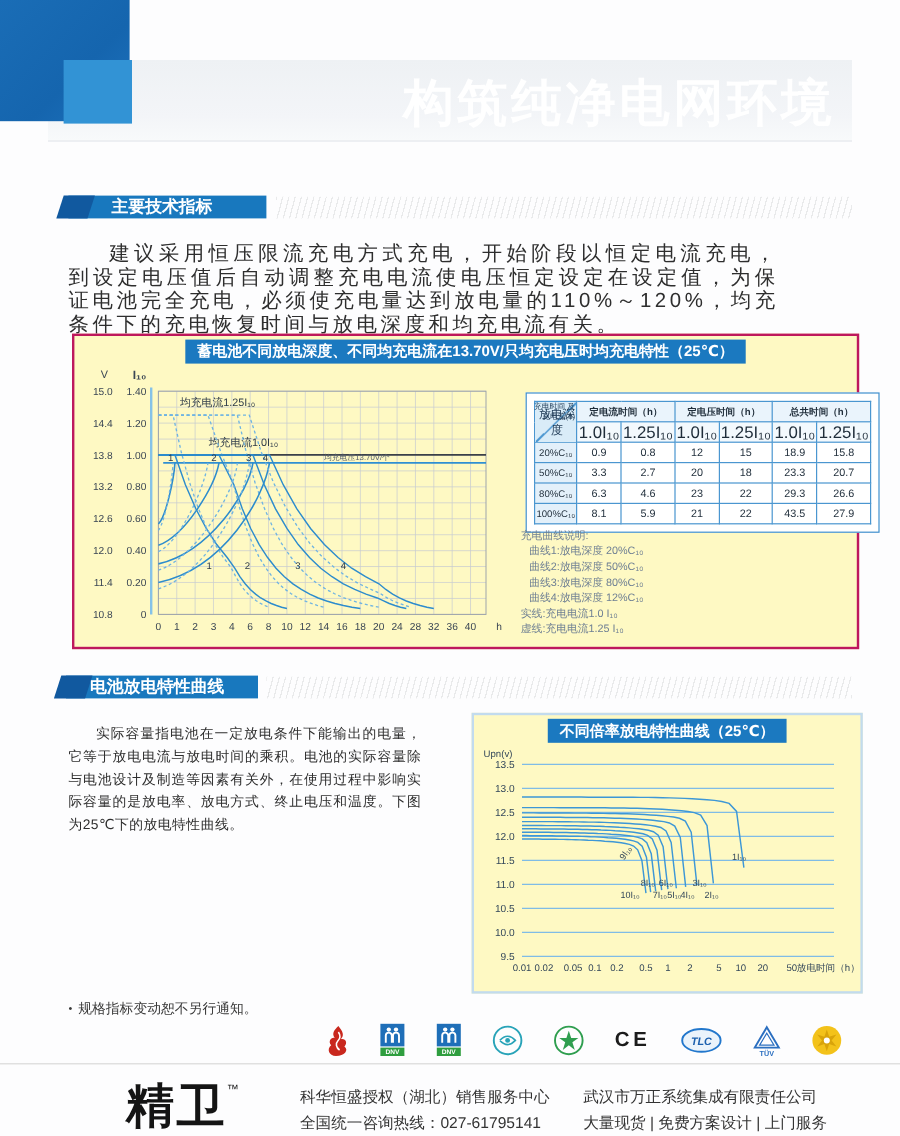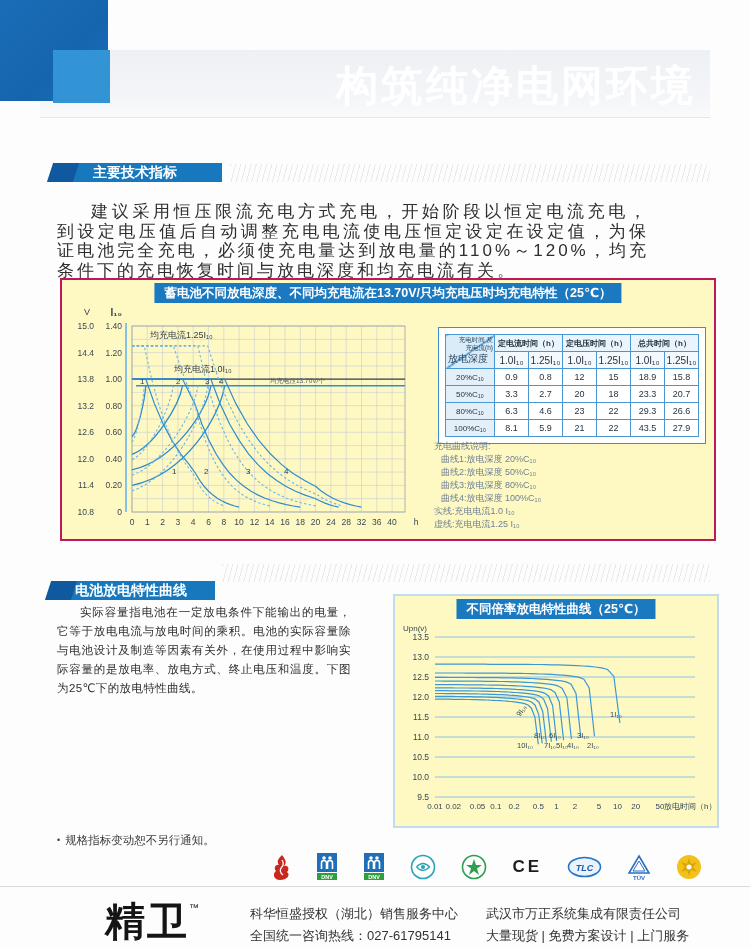--- a/index.html
+++ b/index.html
@@ -35,21 +35,21 @@
   .charttitle{position:absolute;left:50%;transform:translateX(-50%);top:3px;height:20px;
         background:#1b79c0;color:#fff;font-size:12.5px;font-weight:bold;line-height:20px;
         text-align:center;white-space:nowrap;padding:0 10px;}
   #chart1-svg{position:absolute;left:2px;top:24px;}
   #chart2-svg{position:absolute;left:0;top:27px;}
   
   #twrap{position:absolute;left:376px;top:47px;border:1px solid #3f8fce;padding:6px;background:#fff;}
   #t1{border-collapse:collapse;}
   #t1 td{border:1px solid #4a96d0;text-align:center;color:#1f2d3a;height:16px;padding:0 1px;}
   #t1 td.gh{font-size:8px;background:#eaf4fc;font-weight:bold;width:62px;text-align:center;}
-  #t1 td.sh{font-size:10px;background:#f3f9fd;width:31px;}
+  #t1 td.sh{font-size:14px;background:#f3f9fd;width:31px;}
   #t1 td.rl{font-size:8px;background:#e3f0fa;}
   #t1 td.val{font-size:9px;}
   #t1 td.corner{position:relative;width:48px;padding:0;
         background:linear-gradient(to bottom right,transparent 48.5%,#4a96d0 48.5%,#4a96d0 51.5%,transparent 51.5%),#d9ecf8;}
   .ctr{position:absolute;top:1px;right:1px;width:37px;font-size:6.5px;line-height:8px;
         text-align:right;color:#1f3a55;}
   .cbl{position:absolute;bottom:2px;left:2px;font-size:10px;color:#1f3a55;}
   
   #legend1{position:absolute;left:372px;top:160px;font-size:9px;line-height:13px;color:#6e7f93;}
   #legend1 .ind{margin-left:7px;}
@@ -249,27 +249,27 @@
               <td class="val">27.9</td>
             </tr>
           </tbody>
         </table>
     </div>
     <div id="legend1">
         <div>充电曲线说明:</div>
         <div class="ind">曲线1:放电深度 20%C₁₀</div>
         <div class="ind">曲线2:放电深度 50%C₁₀</div>
         <div class="ind">曲线3:放电深度 80%C₁₀</div>
-        <div class="ind">曲线4:放电深度 100%C₁₀</div>
+        <div class="ind">曲线4:放电深度 12%C₁₀</div>
         <div>实线:充电电流1.0 I₁₀</div>
         <div>虚线:充电电流1.25 I₁₀</div>
       </div>
   </div>
 
-  <div class="secbar" style="left:55px;top:581px;width:160px;">
+  <div class="secbar" style="left:55px;top:563px;width:160px;">
     <span style="padding-left:20px;">电池放电特性曲线</span>
   </div>
   <div class="hatch" style="left:222px;top:564px;width:488px;"></div>
 
   <div class="para" id="para2">实际容量指电池在一定放电条件下能输出的电量，它等于放电电流与放电时间的乘积。电池的实际容量除与电池设计及制造等因素有关外，在使用过程中影响实际容量的是放电率、放电方式、终止电压和温度。下图为25℃下的放电特性曲线。</div>
 
   <div class="chartbox" id="box2">
     <div class="charttitle">不同倍率放电特性曲线（25℃）</div>
     <svg id="chart2-svg" width="322" height="200" viewBox="0 0 322 200">
         <line x1="40" y1="14.0" x2="300" y2="14.0" stroke="#7fbce6" stroke-width="0.9"></line>

